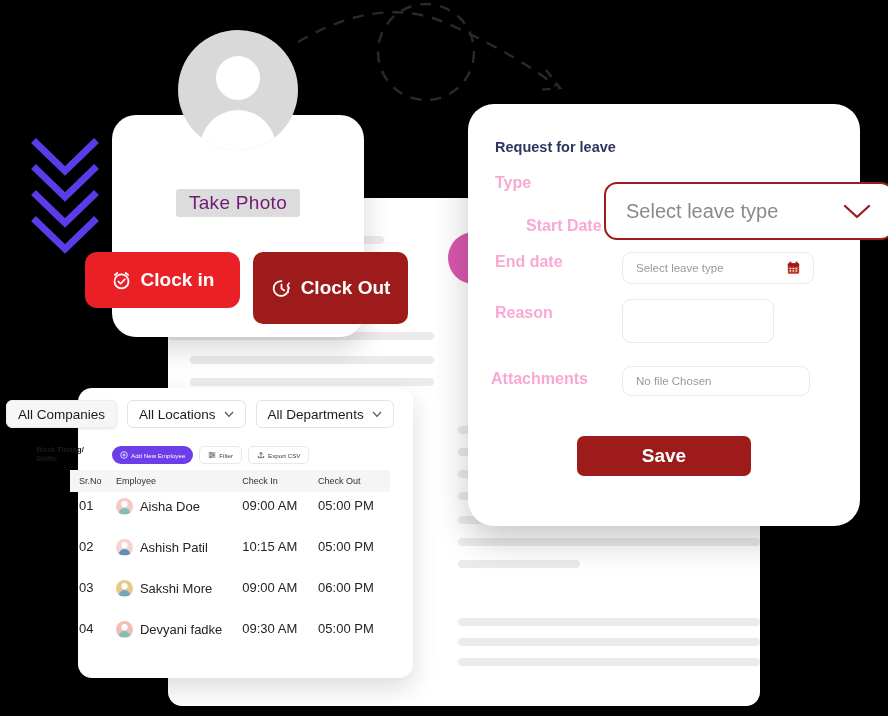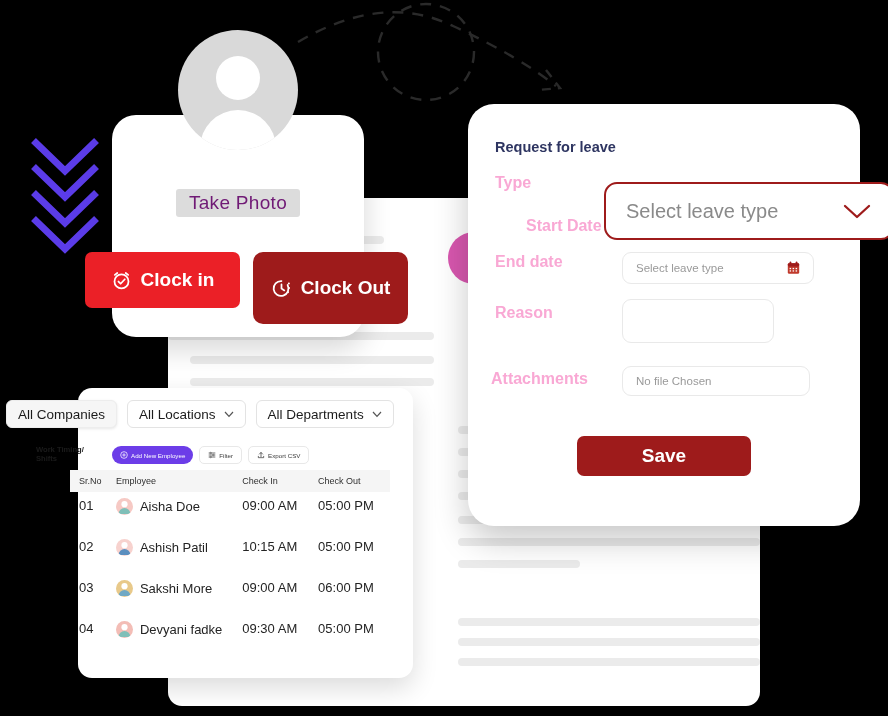--- a/index.html
+++ b/index.html
@@ -126,21 +126,21 @@
     letter-spacing: 0.3px;
   }
   .btn-clockin {
     position: absolute;
     left: 85px;
     top: 252px;
     width: 155px;
     height: 56px;
     background: #EB2027;
     border: none;
-    border-radius: 7px;
+    border-radius: 12px;
     display: flex;
     align-items: center;
     justify-content: center;
     gap: 9px;
     color: #ffffff;
     font-size: 19px;
     font-weight: bold;
     cursor: pointer;
   }
   .btn-clockout {

